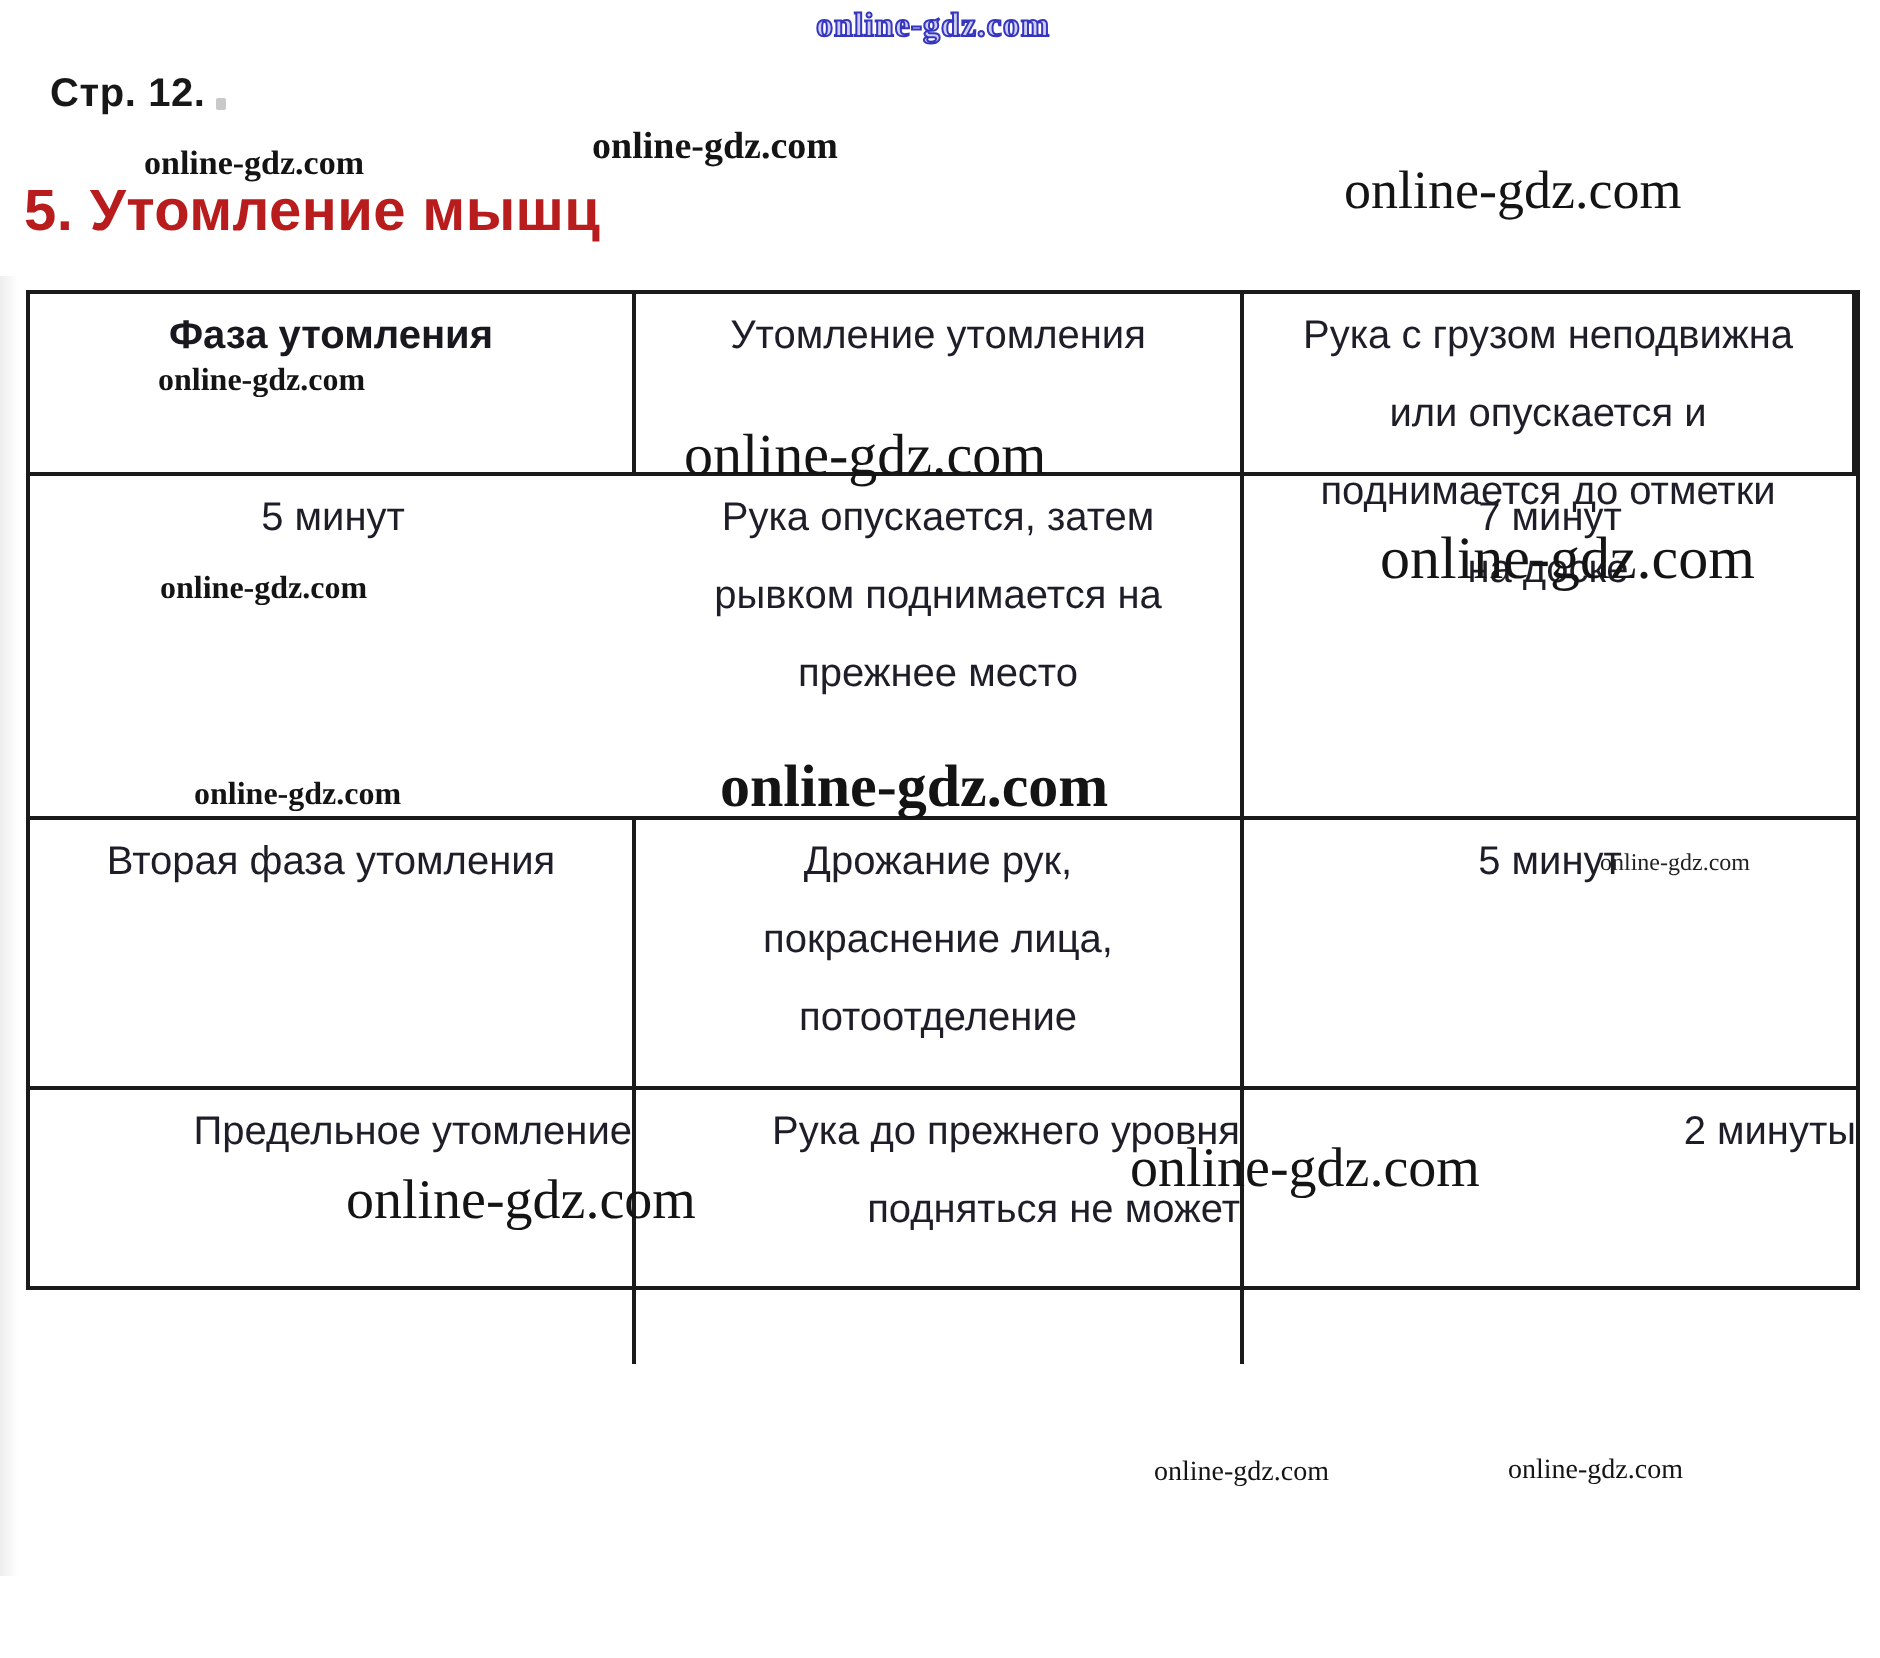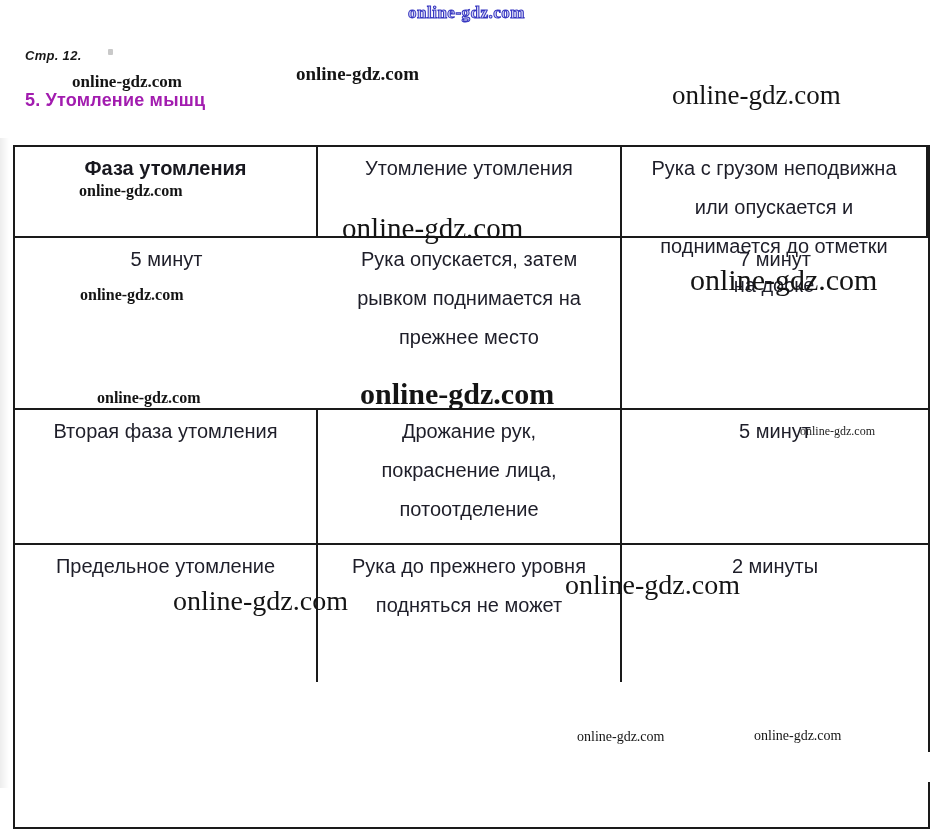--- a/index.html
+++ b/index.html
@@ -9,51 +9,51 @@
     background:#ffffff;
     font-family:"Liberation Sans", sans-serif;
     color:#1d1d26;
     overflow:hidden;
   }
   .left-shade{
     position:absolute;left:0;top:138px;width:9px;height:650px;
     background:linear-gradient(to right,#ededed,#ffffff);
   }
   .page-label{
-    position:absolute;left:25px;top:48px;
-    font-size:13px;font-weight:700;color:#181818;letter-spacing:.3px;font-style:italic;
+    position:absolute;left:25px;top:36px;
+    font-size:20px;font-weight:700;color:#181818;letter-spacing:.3px;
   }
   .artifact{
     position:absolute;left:108px;top:49px;width:5px;height:6px;
     background:#c9c9c9;border-radius:1px;
   }
   .heading{
-    position:absolute;left:25px;top:90px;
-    font-size:18px;font-weight:700;color:#a21caf;letter-spacing:.2px;
+    position:absolute;left:12px;top:90px;
+    font-size:29px;font-weight:700;color:#b91c1c;letter-spacing:.2px;
   }
   
   .tbl{
     position:absolute;left:13px;top:145px;
-    width:917px;height:684px;
+    width:917px;height:500px;
     box-sizing:border-box;
     border:2px solid #1a1a1a;
     display:grid;
     grid-template-columns:303px 304px 306px;
     grid-template-rows:91px 172px 135px 137px 95px;
   }
   .cell{
     box-sizing:border-box;
     border-right:2px solid #1a1a1a;
     border-bottom:2px solid #1a1a1a;
     text-align:center;
     white-space:pre-line;
     overflow:visible;
   }
   .cell.last-col{border-right:none;}
-  .cell.last-row{border-bottom:none;}
+  .cell.last-row{border-bottom:none;text-align:right;}
   .th{font-weight:700;font-size:20px;line-height:40px;padding-top:1px;color:#18181f;}
   .td{font-weight:400;font-size:20px;line-height:39px;padding-top:2px;color:#1e1e29;}
   
   .patch{position:absolute;background:#ffffff;}
   .patch-bottom{left:750px;top:775px;width:182px;height:7px;}
   .patch-right{left:926px;top:752px;width:8px;height:24px;}
   
   .wm{
     position:absolute;white-space:nowrap;color:#141414;
     font-family:Liberation Serif, serif;line-height:1.2;

